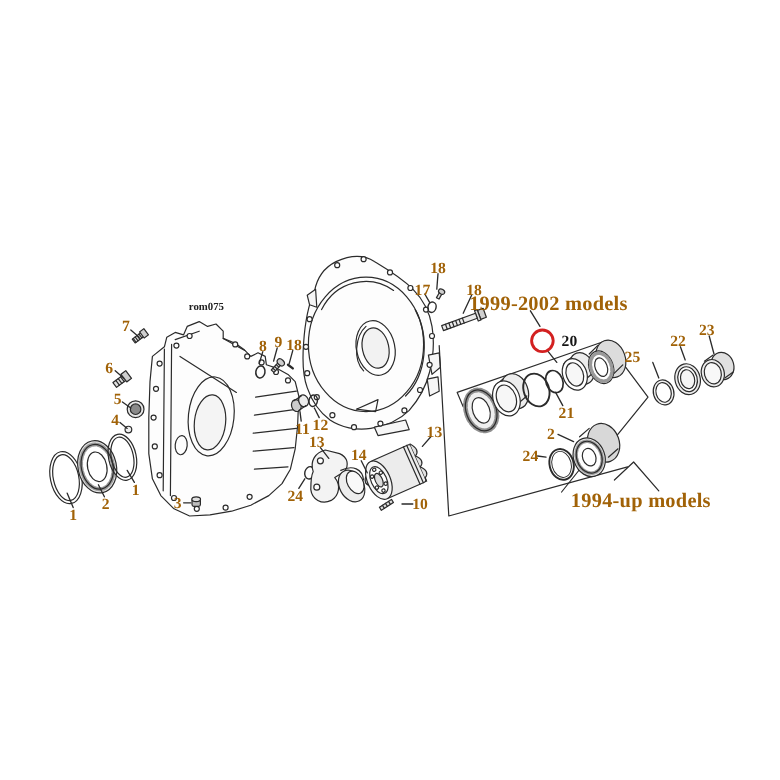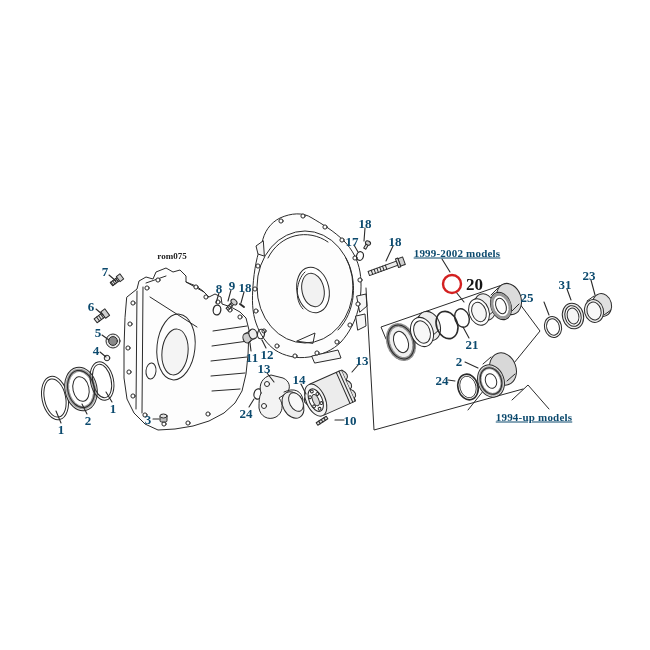--- a/index.html
+++ b/index.html
@@ -1,23 +1,23 @@
 <!DOCTYPE html>
 <html><head>
 <meta charset="utf-8">
 <style>
   html,body{margin:0;padding:0;background:#ffffff;}
   .stage{position:relative;width:650px;height:650px;background:#ffffff;overflow:hidden;
          font-family:"Liberation Serif", serif;}
   .stage svg{position:absolute;left:0;top:0;}
   .lbl{position:absolute;transform:translate(-50%,-50%);font-weight:bold;font-size:13px;
-       color:#0c4a6e;white-space:nowrap;line-height:1;}
-  .note{font-size:11px;letter-spacing:0.2px;text-decoration:underline;}
+       color:#a16207;white-space:nowrap;line-height:1;}
+  .note{font-size:17px;letter-spacing:0.2px;}
   .wm{font-size:9px;color:#222;}
-  .hl{font-size:17px;color:#151515;padding-left:45px;}
+  .hl{font-size:13px;color:#151515;padding-left:45px;}
 </style>
 </head>
 <body>
 
 <div class="stage">
 
 <svg width="650" height="650" viewBox="0 0 650 650">
   <g fill="none" stroke="#2b2b2b" stroke-width="1" stroke-linecap="round" stroke-linejoin="round">
 
     <g>
@@ -298,21 +298,21 @@
 <span class="lbl" style="left:246px;top:413px">24</span>
 <span class="lbl" style="left:350px;top:420px">10</span>
 <span class="lbl" style="left:362px;top:360px">13</span>
 <span class="lbl" style="left:352px;top:241px">17</span>
 <span class="lbl" style="left:365px;top:223px">18</span>
 <span class="lbl" style="left:395px;top:241px">18</span>
 <span class="lbl" style="left:472px;top:344px">21</span>
 <span class="lbl" style="left:459px;top:361px">2</span>
 <span class="lbl" style="left:442px;top:380px">24</span>
 <span class="lbl" style="left:527px;top:297px">25</span>
-<span class="lbl" style="left:565px;top:284px">31</span>
+<span class="lbl" style="left:565px;top:284px">22</span>
 <span class="lbl" style="left:589px;top:275px">23</span>
 
 <span class="lbl hl" style="left:452px;top:284px">20</span>
 
 <span class="lbl note" style="left:457px;top:253px">1999-2002 models</span>
 <span class="lbl note" style="left:534px;top:417px">1994-up models</span>
 
 <span class="lbl wm" style="left:172px;top:256px">rom075</span>
 
 </div>

